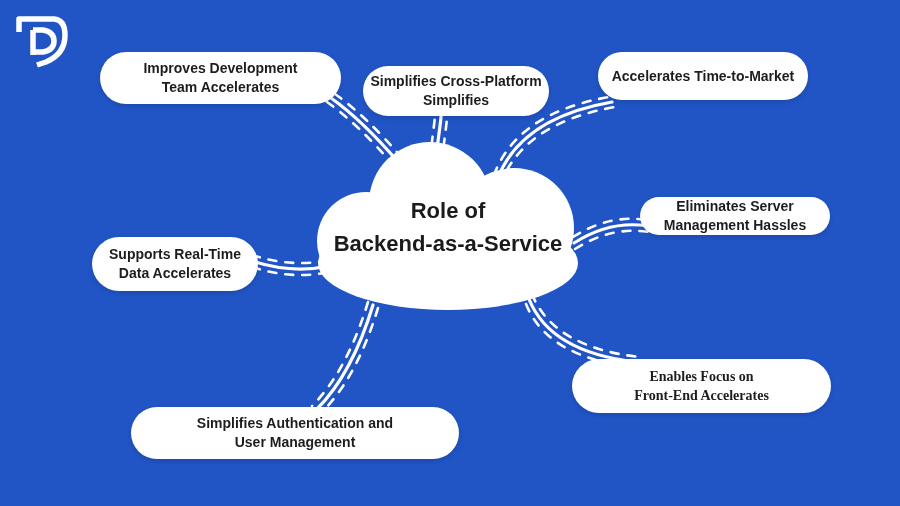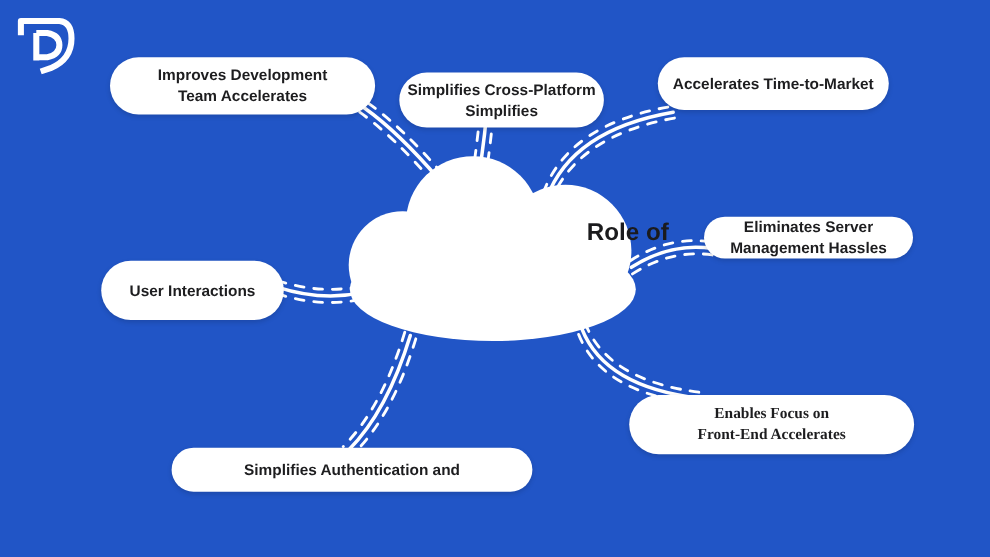--- a/index.html
+++ b/index.html
@@ -24,21 +24,21 @@
   .cloud-title {
     position: absolute;
     left: 288px; top: 194px; width: 320px;
     text-align: center;
     color: #1B1B1D;
     font-weight: bold;
     font-size: 22px;
     line-height: 33px;
     letter-spacing: 0px;
   }
-  .cloud-title span { display: block; white-space: nowrap; text-align: right; }
+  .cloud-title span { display: block; white-space: nowrap; }
   .bubble {
     position: absolute;
     background: #FFFFFF;
     border-radius: 27px;
     display: flex;
     flex-direction: column;
     align-items: center;
     justify-content: center;
     color: #1D1D1F;
     font-weight: bold;
@@ -112,20 +112,21 @@
 
   <svg class="logo" viewBox="0 0 58 62" fill="none">
     <g stroke="#FFFFFF" stroke-width="5.5" stroke-linejoin="round">
       <path d="M7,26 L7,13 L42,13 Q53,14 53,29 Q53,48 34,56 L25,59"></path>
       <path d="M21,24 L21,49 M21,24 L31,24 Q42,26 42,35 Q42,44 31,46 L21,46"></path>
     </g>
   </svg>
 
   <div class="cloud-title">
     <span>Role of</span>
+    <span>Backend-as-a-Service</span>
   </div>
 
   <div class="bubble" style="left:100px; top:52px; width:241px; height:52px;">
     <span>Improves Development</span>
     <span>Team Accelerates</span>
   </div>
 
   <div class="bubble" style="left:363px; top:38px; width:186px; height:50px;margin-top:28px;">
     <span>Simplifies Cross-Platform</span>
     <span>Simplifies</span>
@@ -139,21 +140,23 @@
   <div class="bubble" style="left:640px; top:197px; width:190px; height:38px;">
     <span>Eliminates Server</span>
     <span>Management Hassles</span>
   </div>
 
   <div class="bubble" style="left:572px; top:359px; width:259px; height:54px;font-family:Liberation Serif, serif;">
     <span>Enables Focus on</span>
     <span>Front-End Accelerates</span>
   </div>
 
-  <div class="bubble" style="left:156px; top:407px; width:328px; height:40px;">
+  <div class="bubble" style="left:131px; top:407px; width:328px; height:52px;">
     <span>Simplifies Authentication and</span>
+    <span>User Management</span>
   </div>
 
   <div class="bubble" style="left:92px; top:237px; width:166px; height:54px;">
-    <span>User Interactions</span>
+    <span>Supports Real-Time</span>
+    <span>Data Accelerates</span>
   </div>
 
 </div>
 
 </body></html>

